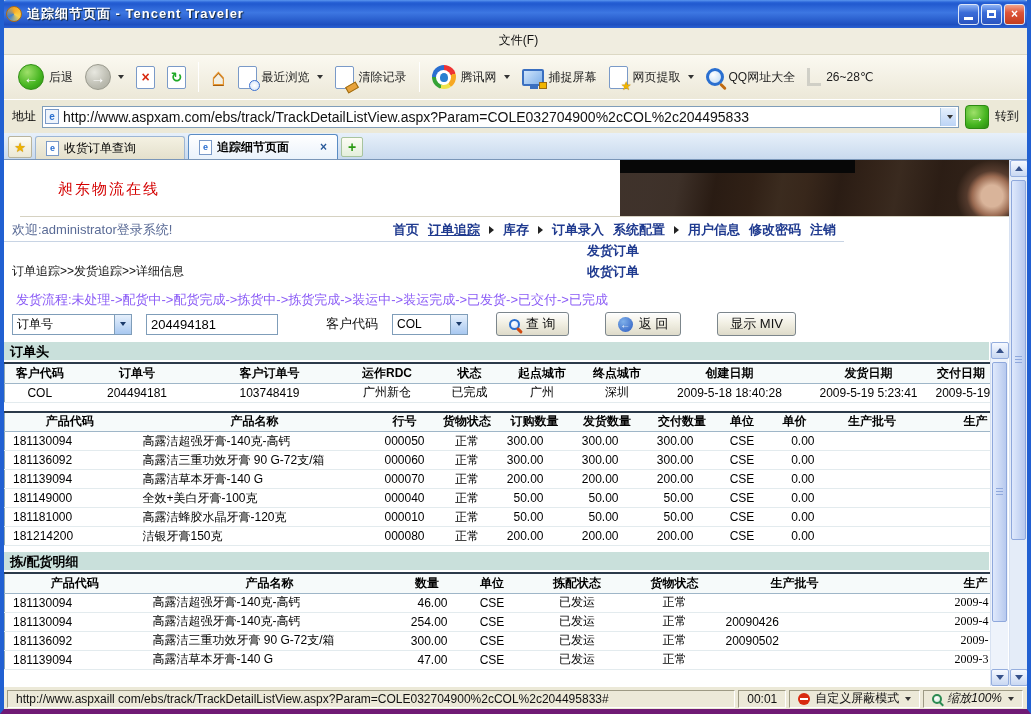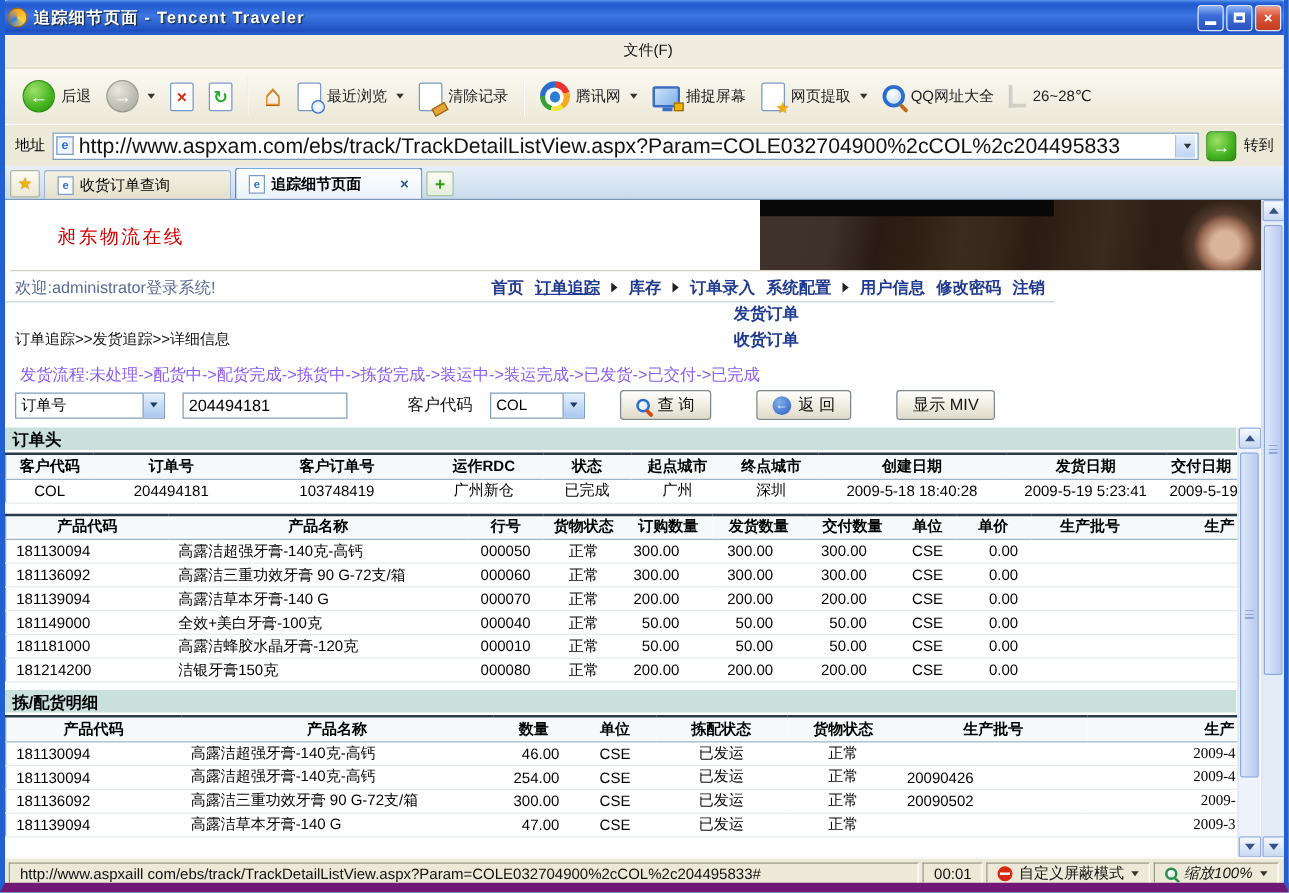--- a/index.html
+++ b/index.html
@@ -1,18 +1,18 @@
 <!DOCTYPE html>
 <html><head>
 <meta charset="utf-8">
 <style>
   html,body{margin:0;padding:0;background:#3a6ea5;}
   *{box-sizing:border-box;font-family:"Liberation Sans","DejaVu Sans",sans-serif;}
   .window{position:relative;width:1031px;height:714px;background:#ece9d8;overflow:hidden;
-    border-left:4px solid #2160d2;border-right:4px solid #2160d2;border-bottom:8px solid #701a75;}
+    border-left:4px solid #2160d2;border-right:4px solid #2160d2;border-bottom:5px solid #701a75;}
   
   .titlebar{position:absolute;left:-4px;top:0;width:1031px;height:28px;
     background:linear-gradient(180deg,#5a96ee 0%,#2a64d8 8%,#2159cf 14%,#3d77e2 45%,#1e4fc0 88%,#2b62d4 100%);
     display:flex;align-items:center;padding:0 6px;border-radius:7px 7px 0 0;}
   .app-icon{width:16px;height:16px;border-radius:50%;margin-right:5px;
     background:conic-gradient(#f7a823,#fbd34a,#3b7fd4,#f7a823);border:1px solid #b06a10;}
   .title-text{color:#fff;font-weight:bold;font-size:13px;letter-spacing:1px;text-shadow:1px 1px 1px #123;}
   .win-controls{margin-left:auto;display:flex;gap:2px;}
   .wbtn{width:21px;height:21px;border-radius:3px;border:1px solid #dce6f8;color:#fff;font-size:12px;
     display:flex;align-items:center;justify-content:center;
@@ -59,21 +59,21 @@
     transform:rotate(45deg);border-radius:2px;}
   .caret{width:0;height:0;border-left:3px solid transparent;border-right:3px solid transparent;
     border-top:4px solid #333;display:inline-block;margin-left:2px;}
   .weather-ico{width:14px;height:18px;border-left:3px solid #c8c8c0;border-bottom:3px solid #c8c8c0;opacity:.8;}
   
   .addressbar{position:absolute;left:0;top:99px;width:1023px;height:34px;background:#ece9d8;
     border-top:1px solid #fff;display:flex;align-items:center;padding:0 8px;font-size:12px;gap:6px;}
   .addr-input-wrap{flex:1;height:22px;background:#fff;border:1px solid #7f9db9;display:flex;align-items:center;padding:0 2px;}
   .addr-favicon{width:14px;height:15px;background:#eef4fc;border:1px solid #7a9ac8;color:#2a6fd0;font-size:10px;
     font-weight:bold;display:flex;align-items:center;justify-content:center;margin-right:4px;}
-  .addr-input{flex:1;border:none;outline:none;font-size:17px;color:#111;padding:0;background:transparent;}
+  .addr-input{flex:1;border:none;outline:none;font-size:14px;color:#111;padding:0;background:transparent;}
   .addr-drop{width:16px;height:18px;background:linear-gradient(#e6f0fc,#bcd4f6);border-left:1px solid #aac4de;
     display:flex;align-items:center;justify-content:center;}
   .gobtn{width:24px;height:24px;border-radius:4px;border:1px solid #2c8a12;color:#fff;font-weight:bold;
     background:radial-gradient(circle at 35% 30%,#9fe06a,#44b41f 60%,#2c8a12);
     display:flex;align-items:center;justify-content:center;font-size:14px;}
   .golabel{color:#111;}
   
   .tabbar{position:absolute;left:0;top:133px;width:1023px;height:27px;
     background:linear-gradient(180deg,#e7f0fa,#c9daee);display:flex;align-items:flex-end;padding:0 4px;gap:3px;
     border-bottom:1px solid #7a96b8;}
@@ -84,21 +84,21 @@
     background:linear-gradient(#f4f1e2,#e4e0cc);border:1px solid #9db6d4;border-bottom:none;border-radius:3px 3px 0 0;min-width:150px;}
   .tab .tpage{width:13px;height:15px;background:#fff;border:1px solid #7a9ac8;color:#2a6fd0;font-size:9px;font-weight:bold;
     display:flex;align-items:center;justify-content:center;}
   .tab.active{background:linear-gradient(#ffffff,#eaf2fb);border-color:#5a8cc4;height:25px;font-weight:bold;}
   .tab .tclose{margin-left:auto;color:#2a5a9a;font-weight:bold;font-size:12px;}
   .plusbtn{width:22px;height:20px;margin-bottom:2px;background:linear-gradient(#fdfcf4,#e4efdc);
     border:1px solid #a8c49e;border-radius:2px;color:#2c9a12;font-weight:bold;font-size:14px;
     display:flex;align-items:center;justify-content:center;}
   
   .content{position:absolute;left:0;top:160px;width:1023px;height:526px;background:#fff;overflow:hidden;font-size:12px;}
-  .banner{position:absolute;left:4px;top:0;width:1005px;height:57px;background:#fff;border-bottom:1px solid #d6d2c2;}
+  .banner{position:absolute;left:16px;top:0;width:1005px;height:57px;background:#fff;border-bottom:1px solid #d6d2c2;}
   .banner-title{position:absolute;left:38px;top:20px;color:#d40000;font-size:15px;letter-spacing:2px;}
   .banner-photo{position:absolute;right:0;top:0;width:405px;height:56px;
     background:
       radial-gradient(circle 36px at 372px 36px, rgba(217,180,154,1) 0 30%, rgba(156,107,82,.95) 55%, rgba(83,57,44,.95) 70%, rgba(42,28,20,.9) 100%),
       linear-gradient(100deg,#ffffff 0%,#fdfdfc 8%,#efece4 15%,#24180c 24%,#6b4a28 33%,#d8b982 40%,#b98f5c 46%,#2e2014 54%,#8a6a4a 62%,#c9ad86 68%,#3a2a1c 78%,#745c44 88%,#9a8468 100%);}
   .banner-black{position:absolute;right:170px;top:0;width:235px;height:13px;background:#070707;}
   .topnav{position:absolute;left:0;top:58px;width:840px;height:24px;display:flex;align-items:center;
     border-bottom:1px solid #c8d4e4;}
   .welcome{color:#5a6b96;padding-left:8px;font-size:13px;}
   .navlinks{margin-left:auto;display:flex;align-items:center;gap:9px;padding-right:8px;}

